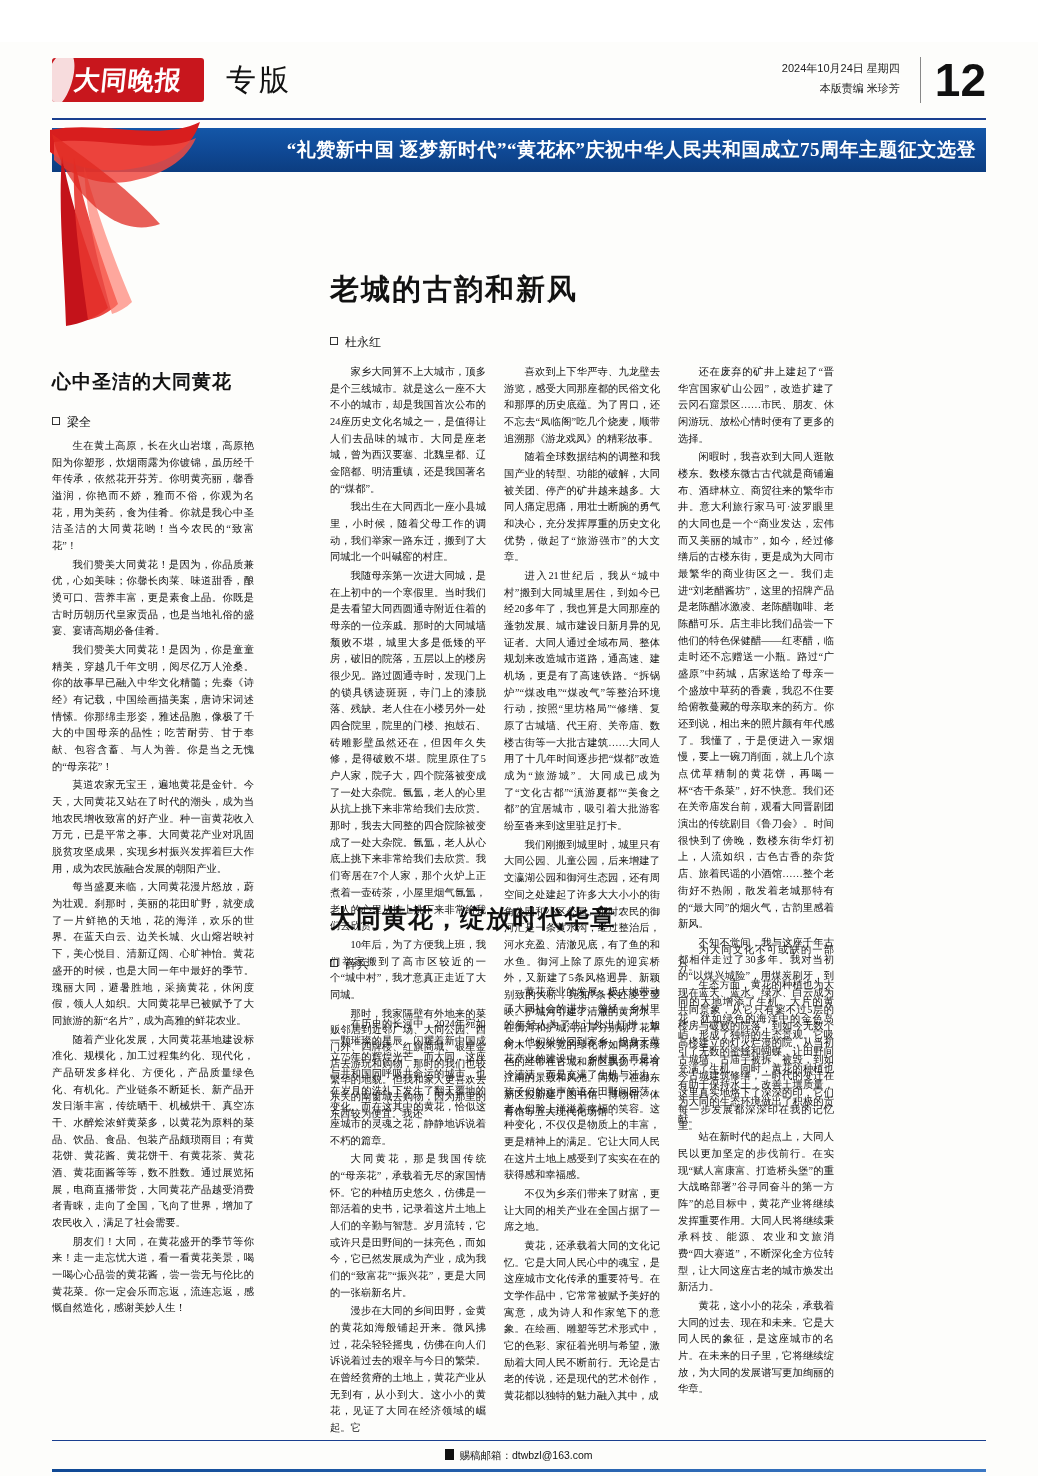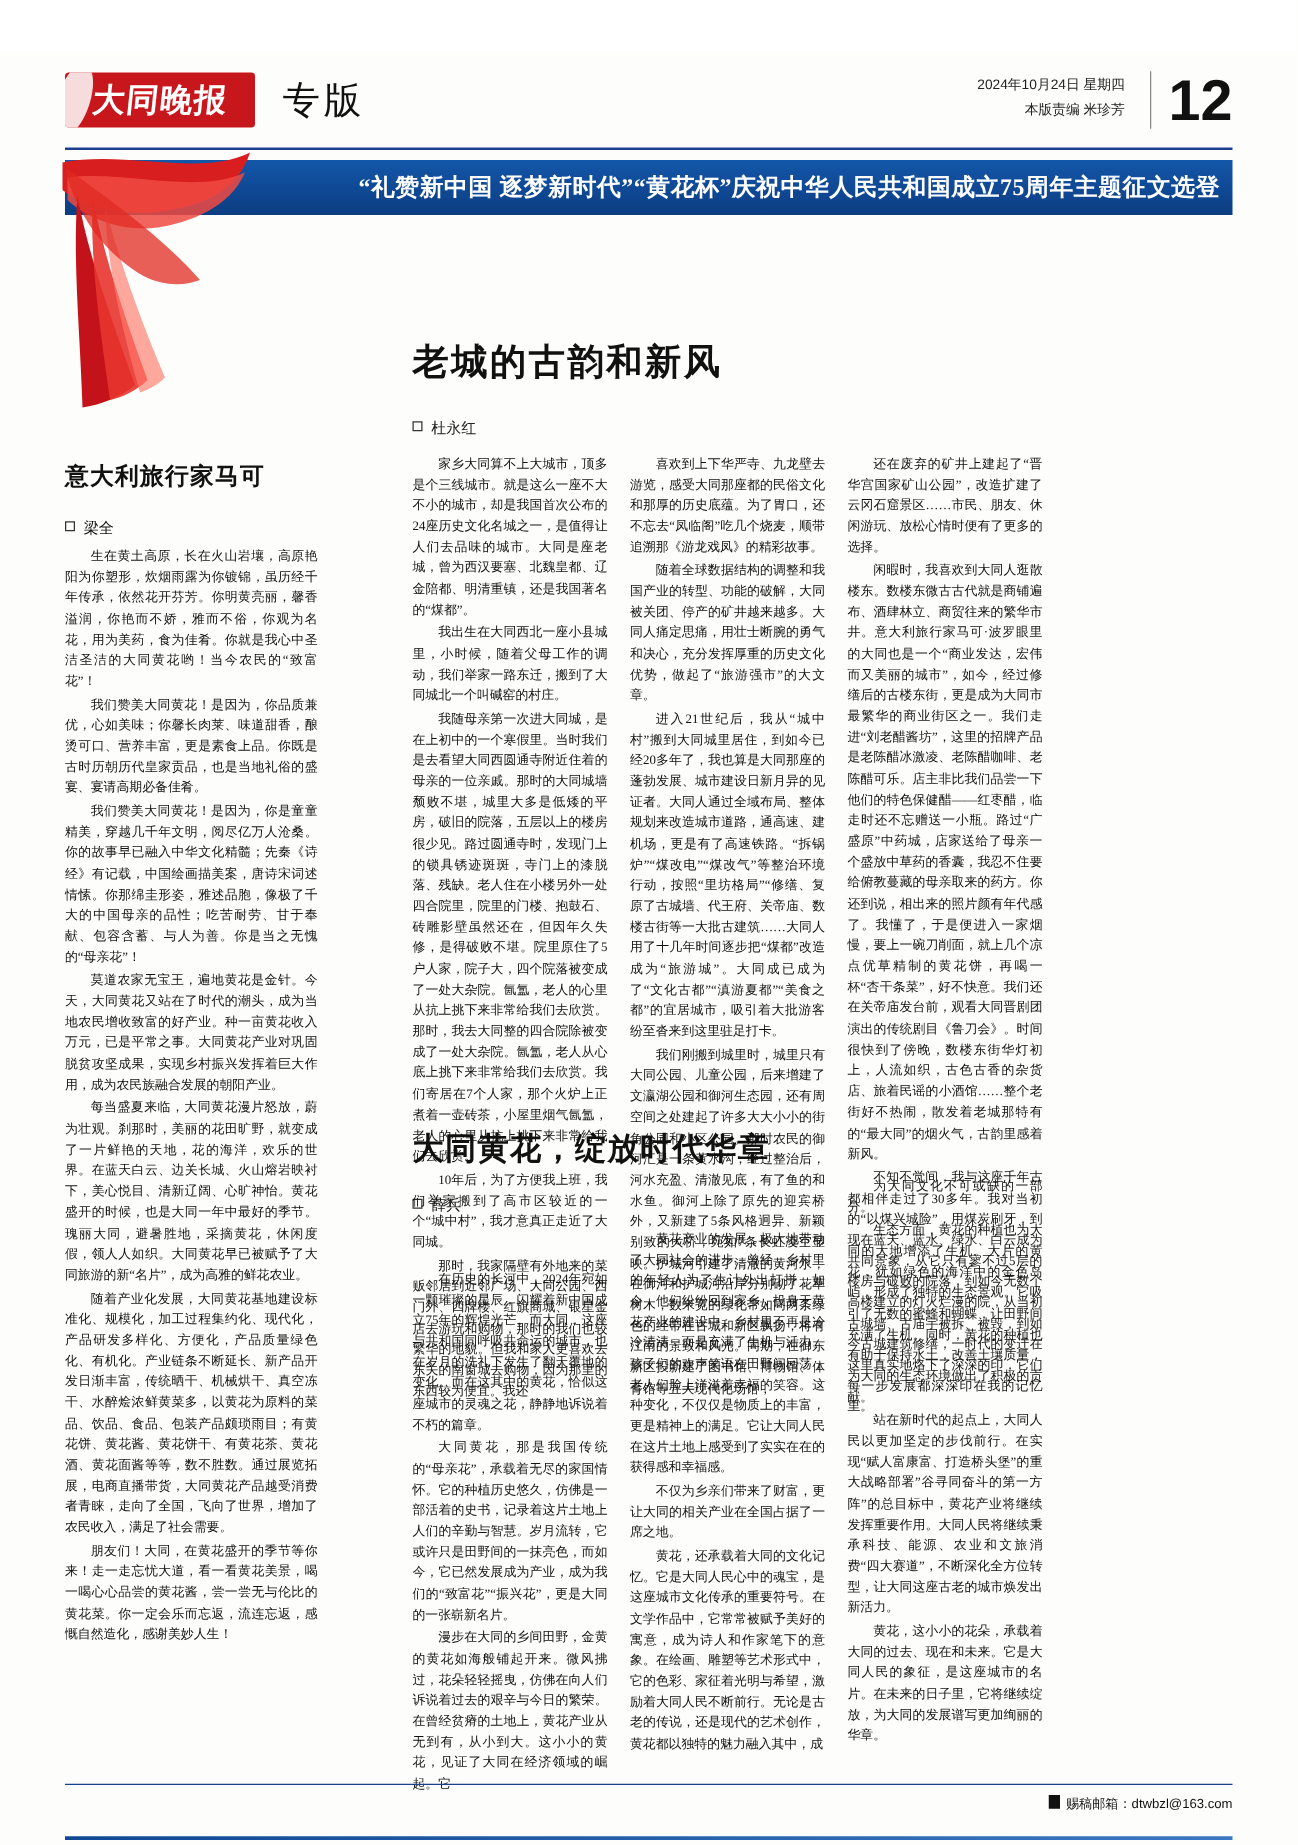--- a/index.html
+++ b/index.html
@@ -199,25 +199,25 @@
   .c3b { left: 452px; width: 156px; top: 742px; height: 464px; }
   .c4b { left: 626px; width: 156px; top: 700px; height: 464px; }
 
   .c4t { left: 626px; width: 156px; top: 122px; height: 590px; }
 
   
   .footer-bar {
     position: absolute;
     left: 52px;
     right: 52px;
-    bottom: 65px;
+    bottom: 52px;
     height: 26px;
     display: flex;
     align-items: center;
-    justify-content: flex-end;
+    justify-content: center;
     border-top: 1px solid #1a3f8f;
     padding-top: 5px;
   }
   .footer-mail {
     font-size: 10.5px;
     color: #111;
     font-family: "Liberation Sans", sans-serif;
   }
   .footer-mail .blk {
     display:inline-block;
@@ -263,21 +263,21 @@
       <path d="M12,22 C54,52 92,80 120,112 C104,118 86,116 70,106 C42,88 20,58 12,22 Z" fill="#e02a22" opacity=".75"></path>
     </svg>
     <div class="banner-title">“礼赞新中国 逐梦新时代”“黄花杯”庆祝中华人民共和国成立75周年主题征文选登</div>
   </div>
 
   <div class="content">
 
     <div class="headline-main">老城的古韵和新风</div>
     <div class="byline-main"><span class="sq"></span><span>杜永红</span></div>
 
-    <div class="headline-left">意大利旅行家马可</div>
+    <div class="headline-left">心中圣洁的大同黄花</div>
     <div class="byline-left"><span class="sq"></span><span>梁全</span></div>
 
     <div class="headline-second">大同黄花，绽放时代华章</div>
     <div class="byline-second"><span class="sq"></span><span>薛兵</span></div>
 
     <div class="col c1">
       <p>生在黄土高原，长在火山岩壤，高原艳阳为你塑形，炊烟雨露为你镀锦，虽历经千年传承，依然花开芬芳。你明黄亮丽，馨香溢润，你艳而不娇，雅而不俗，你观为名花，用为美药，食为佳肴。你就是我心中圣洁圣洁的大同黄花哟！当今农民的“致富花”！</p>
       <p>我们赞美大同黄花！是因为，你品质兼优，心如美味；你馨长肉莱、味道甜香，酿烫可口、营养丰富，更是素食上品。你既是古时历朝历代皇家贡品，也是当地礼俗的盛宴、宴请高期必备佳肴。</p>
       <p>我们赞美大同黄花！是因为，你是童童精美，穿越几千年文明，阅尽亿万人沧桑。你的故事早已融入中华文化精髓；先秦《诗经》有记载，中国绘画描美案，唐诗宋词述情愫。你那绵圭形姿，雅述品胞，像极了千大的中国母亲的品性；吃苦耐劳、甘于奉献、包容含蓄、与人为善。你是当之无愧的“母亲花”！</p>
       <p>莫道农家无宝王，遍地黄花是金针。今天，大同黄花又站在了时代的潮头，成为当地农民增收致富的好产业。种一亩黄花收入万元，已是平常之事。大同黄花产业对巩固脱贫攻坚成果，实现乡村振兴发挥着巨大作用，成为农民族融合发展的朝阳产业。</p>

